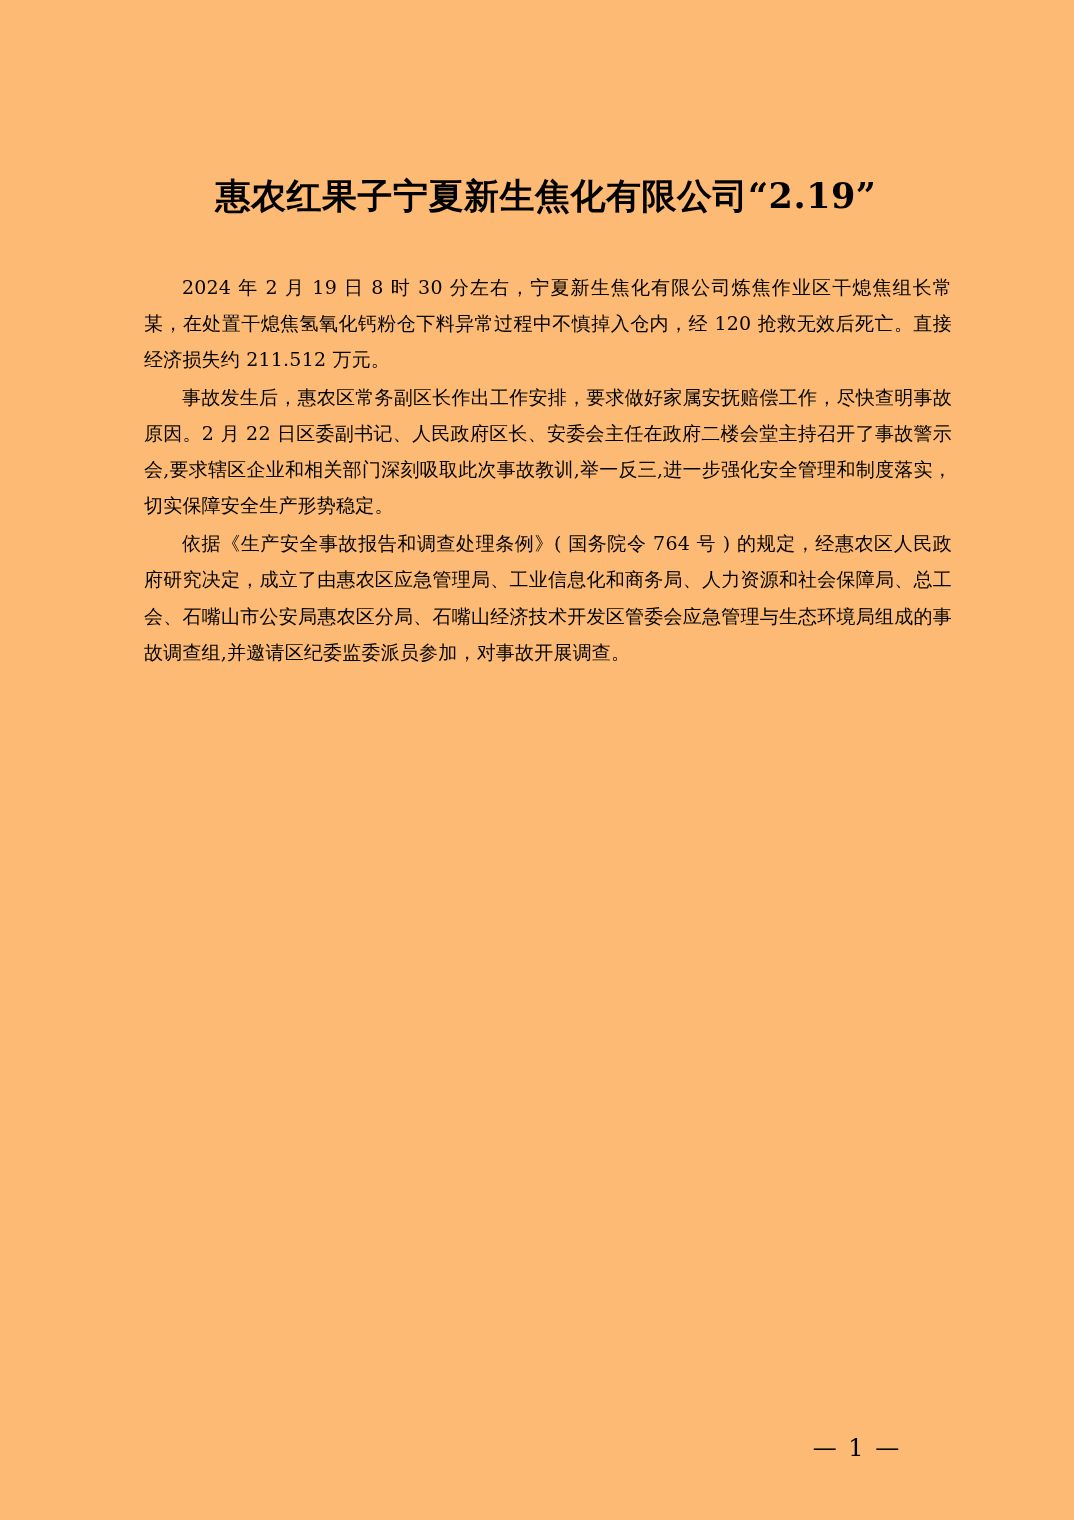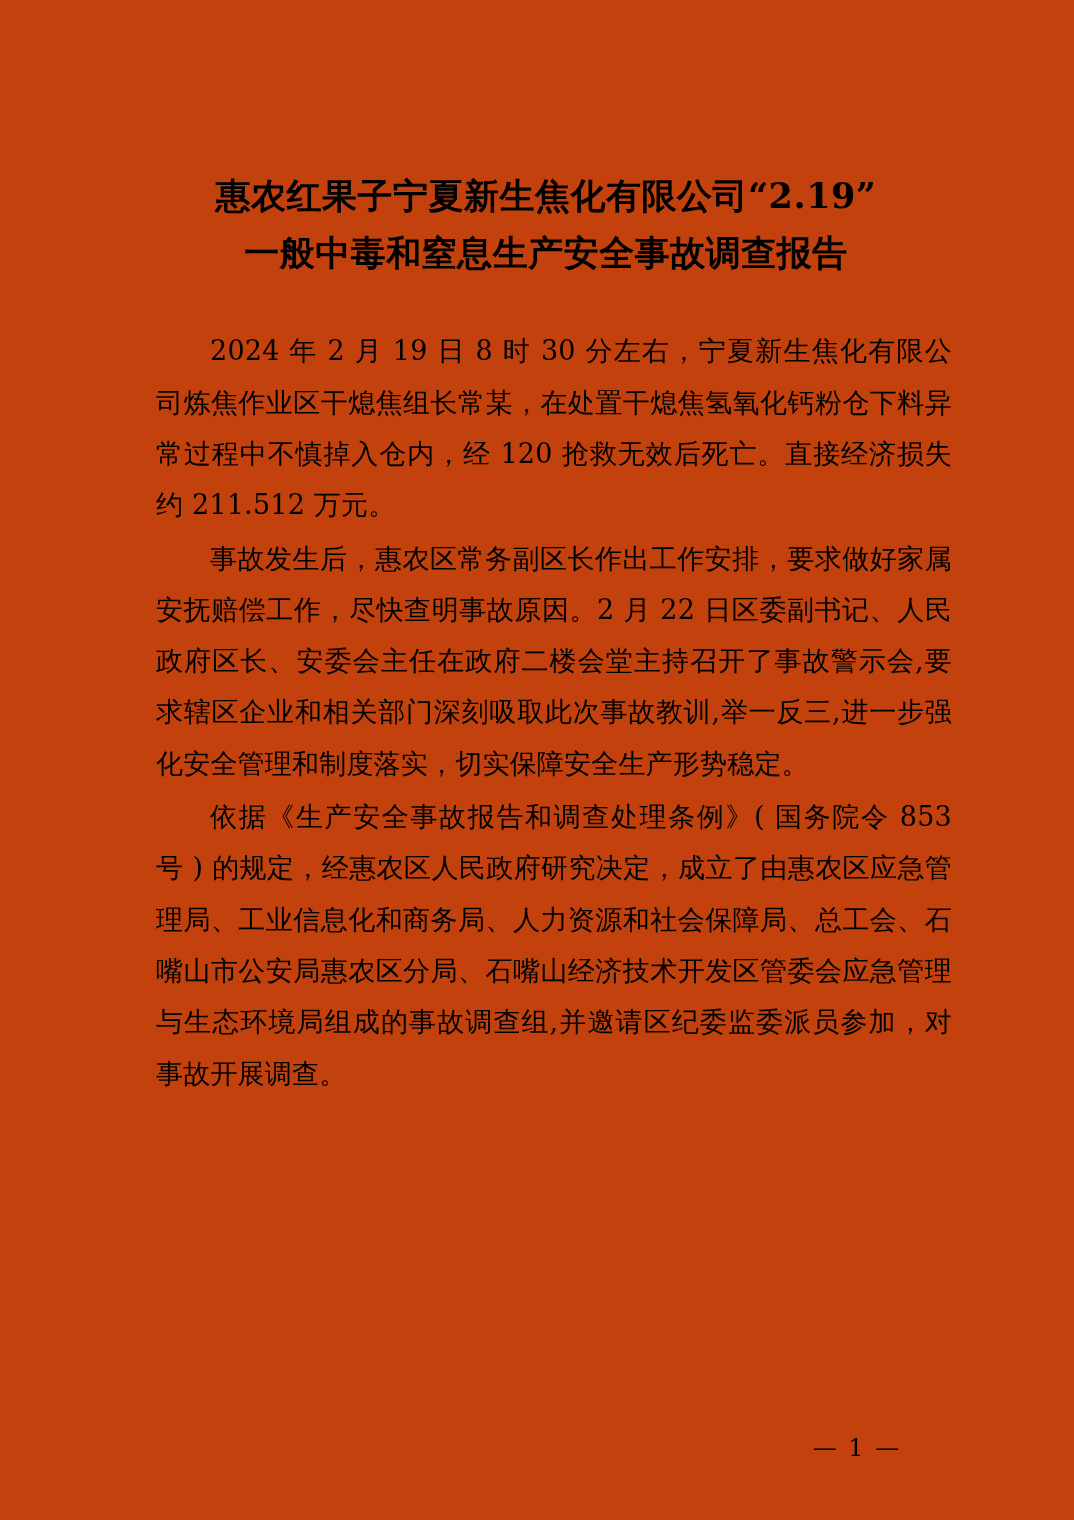--- a/index.html
+++ b/index.html
@@ -4,21 +4,21 @@
 <style>
   html, body {
     margin: 0;
     padding: 0;
     background: #ffffff;
   }
   .page {
     position: relative;
     width: 1074px;
     height: 1520px;
-    background: #c2410c;
+    background: #fdba74;
     box-sizing: border-box;
     font-family: "DejaVu Serif", "Liberation Serif", serif;
     color: #000000;
     overflow: hidden;
   }
   .content {
     position: absolute;
     left: 140px;
     top: 168px;
     width: 812px;
@@ -30,26 +30,26 @@
     font-size: 35px;
     line-height: 1.62;
     letter-spacing: 0.5px;
     margin: 0 0 44px 0;
     color: #000;
   }
   .doc-title span {
     display: block;
   }
   .para {
-    font-size: 27px;
+    font-size: 19px;
     line-height: 1.90;
     text-align: justify;
     text-justify: inter-ideograph;
     text-indent: 2em;
-    margin: 0 0 2px 16px;
+    margin: 0 0 2px 4px;
     letter-spacing: 0.2px;
     word-break: break-all;
   }
   .footer {
     position: absolute;
     left: 0;
     right: 0;
     bottom: 58px;
     text-align: center;
     font-size: 24px;
@@ -62,25 +62,24 @@
   }
 </style>
 </head>
 <body>
 
 <div class="page">
   <div class="content">
 
     <h1 class="doc-title">
       <span>惠农红果子宁夏新生焦化有限公司“2.19”</span>
-      <span>一般中毒和窒息生产安全事故调查报告</span>
     </h1>
 
     <p class="para">2024 年 2 月 19 日 8 时 30 分左右，宁夏新生焦化有限公司炼焦作业区干熄焦组长常某，在处置干熄焦氢氧化钙粉仓下料异常过程中不慎掉入仓内，经 120 抢救无效后死亡。直接经济损失约 211.512 万元。</p>
     <p class="para">事故发生后，惠农区常务副区长作出工作安排，要求做好家属安抚赔偿工作，尽快查明事故原因。2 月 22 日区委副书记、人民政府区长、安委会主任在政府二楼会堂主持召开了事故警示会,要求辖区企业和相关部门深刻吸取此次事故教训,举一反三,进一步强化安全管理和制度落实，切实保障安全生产形势稳定。</p>
-    <p class="para">依据《生产安全事故报告和调查处理条例》( 国务院令 853 号 ) 的规定，经惠农区人民政府研究决定，成立了由惠农区应急管理局、工业信息化和商务局、人力资源和社会保障局、总工会、石嘴山市公安局惠农区分局、石嘴山经济技术开发区管委会应急管理与生态环境局组成的事故调查组,并邀请区纪委监委派员参加，对事故开展调查。</p>
+    <p class="para">依据《生产安全事故报告和调查处理条例》( 国务院令 764 号 ) 的规定，经惠农区人民政府研究决定，成立了由惠农区应急管理局、工业信息化和商务局、人力资源和社会保障局、总工会、石嘴山市公安局惠农区分局、石嘴山经济技术开发区管委会应急管理与生态环境局组成的事故调查组,并邀请区纪委监委派员参加，对事故开展调查。</p>
 
   </div>
 
   <div class="footer">
     <span class="inner">— 1 —</span>
   </div>
 </div>
 
 </body></html>

